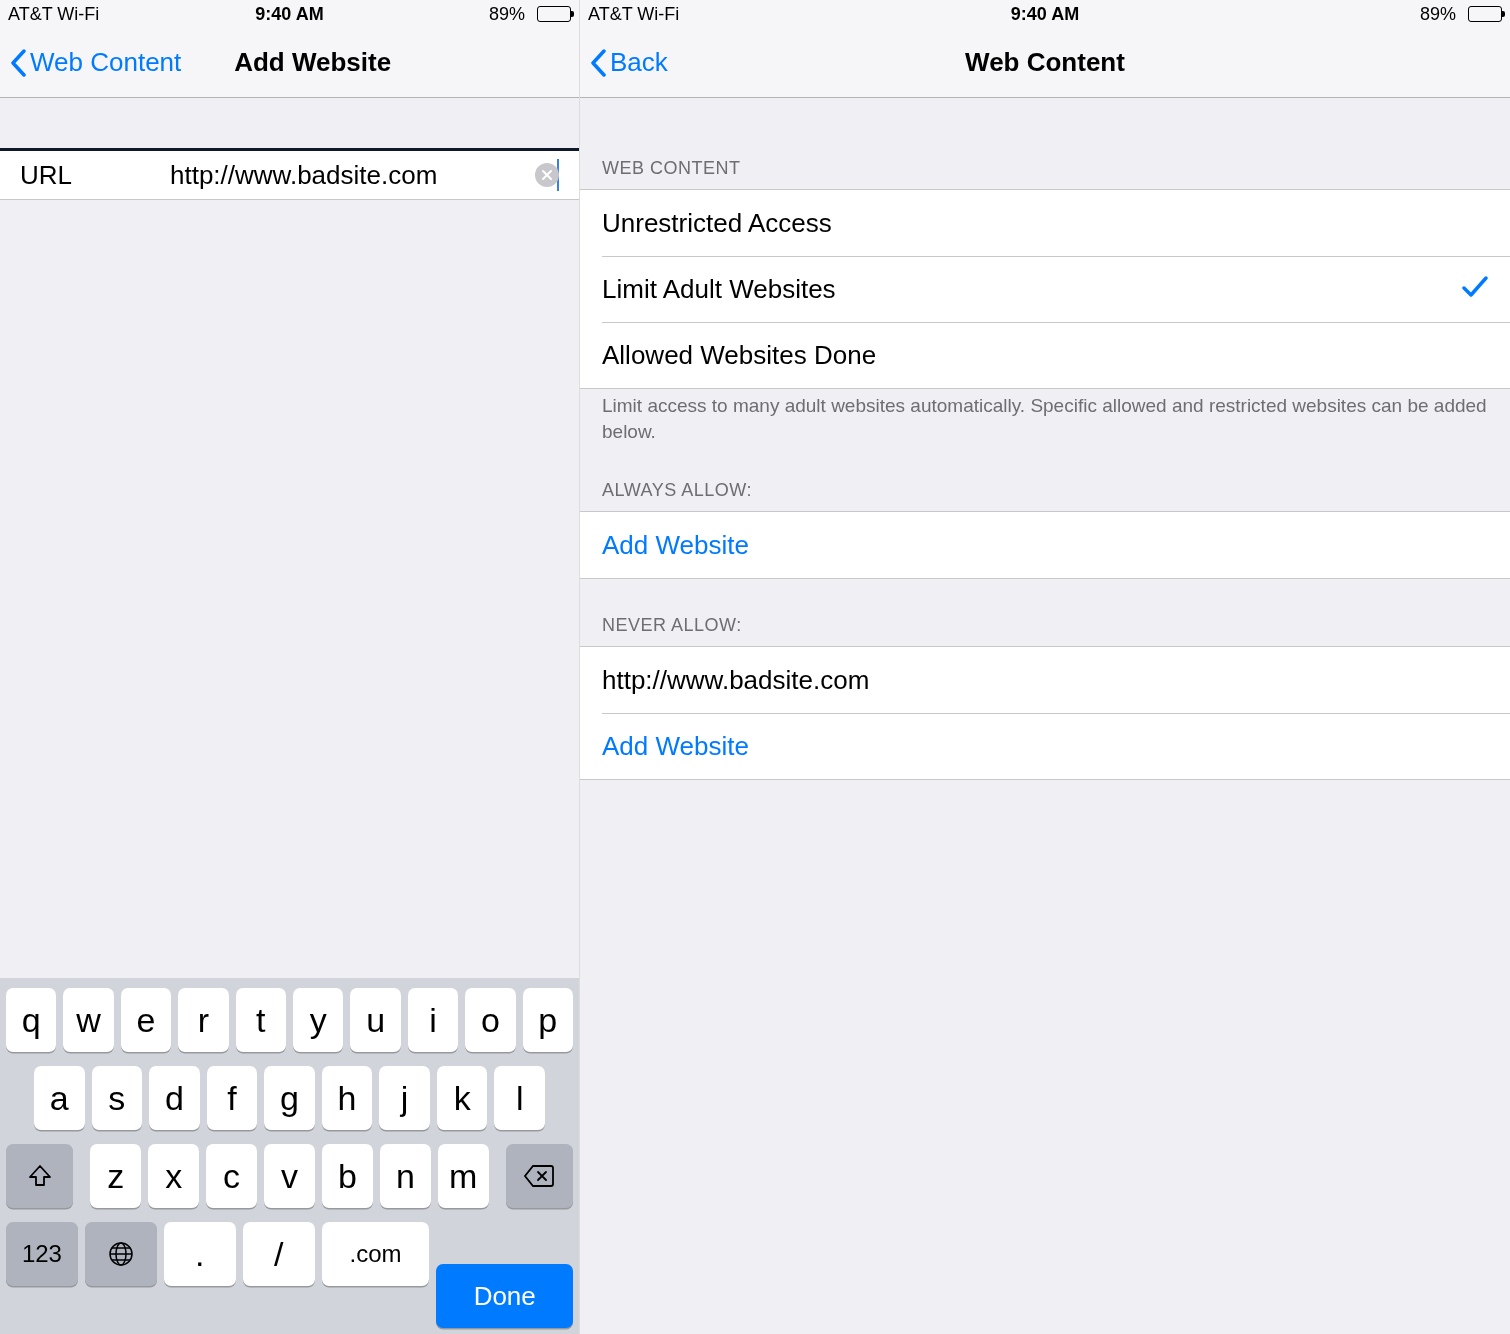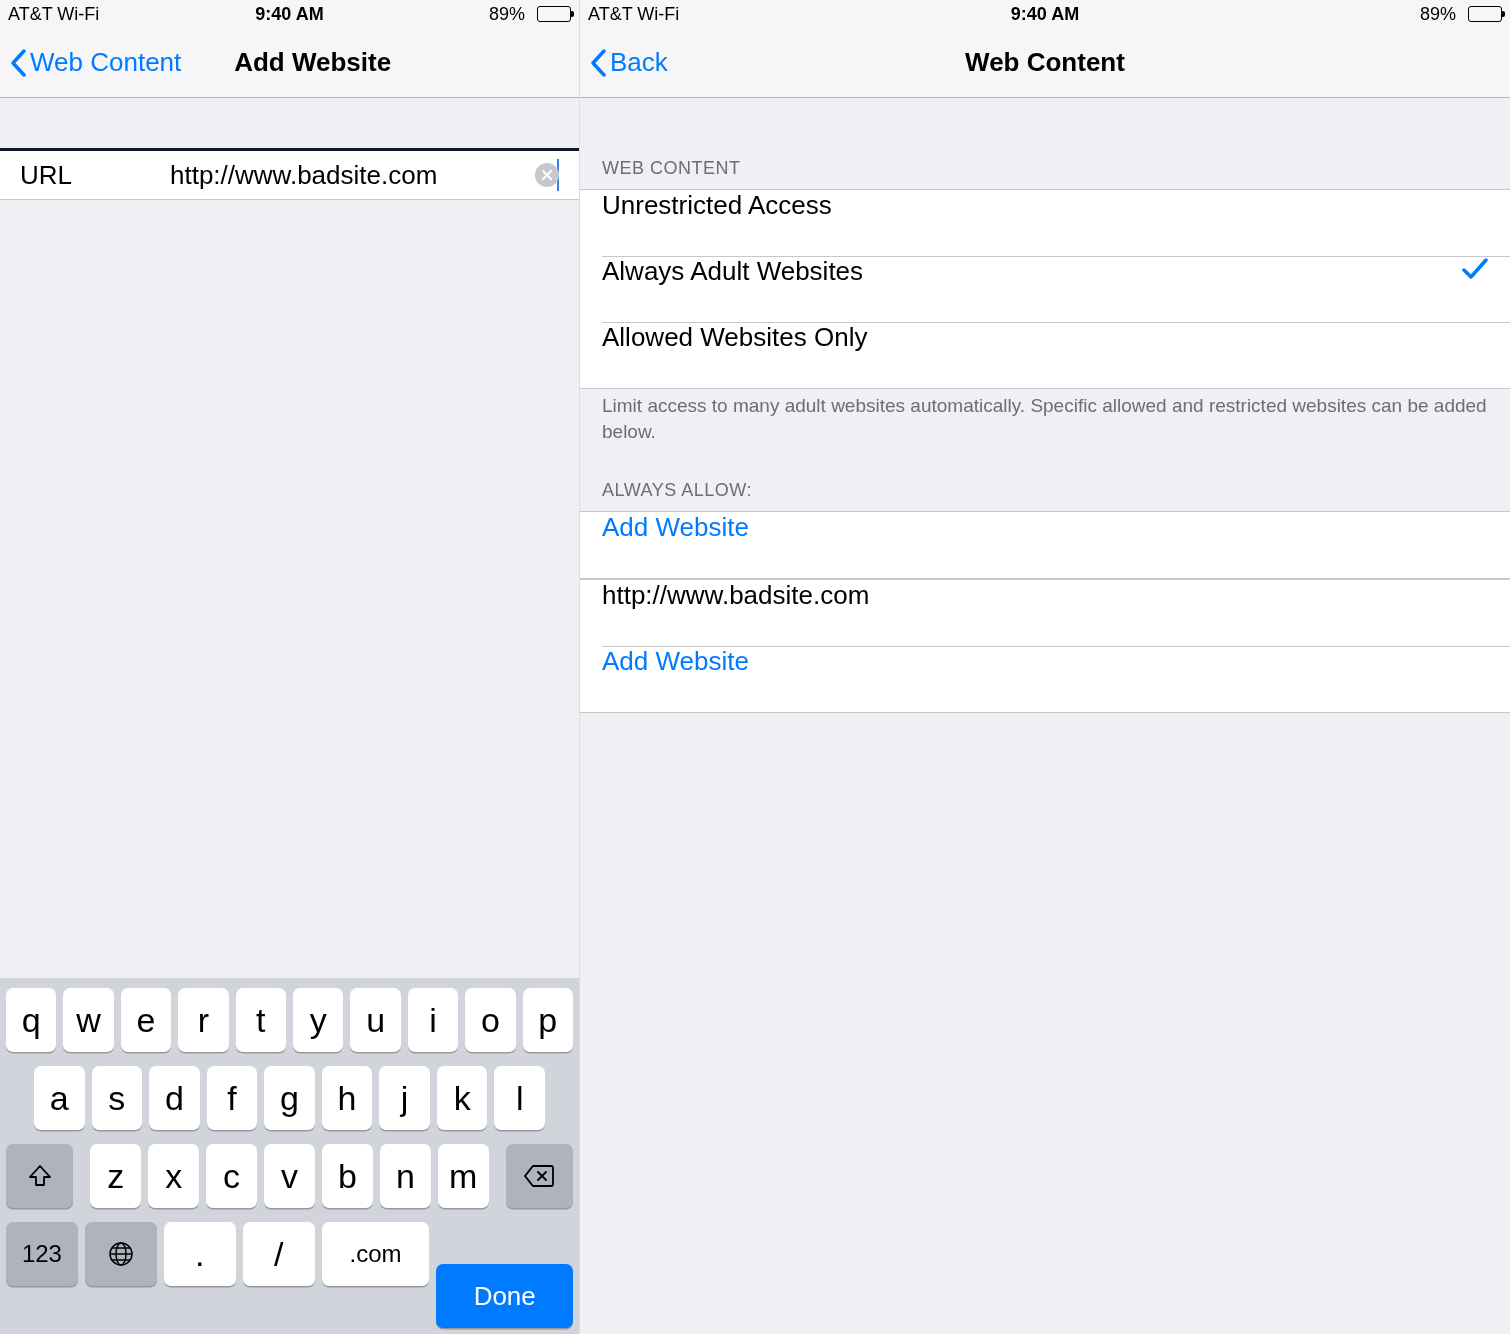--- a/index.html
+++ b/index.html
@@ -93,21 +93,21 @@
   .clear-btn svg { display:block; }
   
   .section-header {
     font-size: 18px; color:#6d6d72; letter-spacing: 0.5px;
     padding: 36px 22px 10px 22px;
     text-transform: uppercase;
   }
   .section-header.first { padding-top: 60px; }
   .cell-group { background:#fff; border-top:1px solid #c8c7cc; border-bottom:1px solid #c8c7cc; }
   .cell {
-    min-height: 66px; display:flex; align-items:flex-start;
+    min-height: 66px; display:flex; align-items:center;
     padding: 0 22px; font-size:26px; color:#000;
     position:relative;
   }
   .cell + .cell::before {
     content:""; position:absolute; top:0; left:22px; right:0; height:1px;
     background:#c8c7cc;
   }
   .cell.link { color:#007aff; }
   .cell .check { margin-left:auto; color:#007aff; }
   .section-footer {
@@ -284,40 +284,41 @@
     </div>
     <div class="nav-title">Web Content</div>
   </div>
 
   <div class="section-header first">Web Content</div>
   <div class="cell-group">
     <div class="cell">
       <span>Unrestricted Access</span>
     </div>
     <div class="cell">
-      <span>Always Adult Websites</span>
+      <span>Limit Adult Websites</span>
       <span class="check">
         <svg width="26" height="22" viewBox="0 0 26 22">
             <path d="M2 12l7 7L24 2" stroke="#007aff" stroke-width="3.5" fill="none" stroke-linecap="round" stroke-linejoin="round"></path>
           </svg>
       </span>
     </div>
     <div class="cell">
-      <span>Allowed Websites Only</span>
+      <span>Allowed Websites Done</span>
     </div>
   </div>
   <div class="section-footer">Limit access to many adult websites automatically. Specific allowed and restricted websites can be added below.</div>
 
   <div class="section-header">Always Allow:</div>
   <div class="cell-group">
     <div class="cell link">
       <span>Add Website</span>
     </div>
   </div>
 
+  <div class="section-header">Never Allow:</div>
   <div class="cell-group">
     <div class="cell">
       <span>http://www.badsite.com</span>
     </div>
     <div class="cell link">
       <span>Add Website</span>
     </div>
   </div>
 </div>
 

